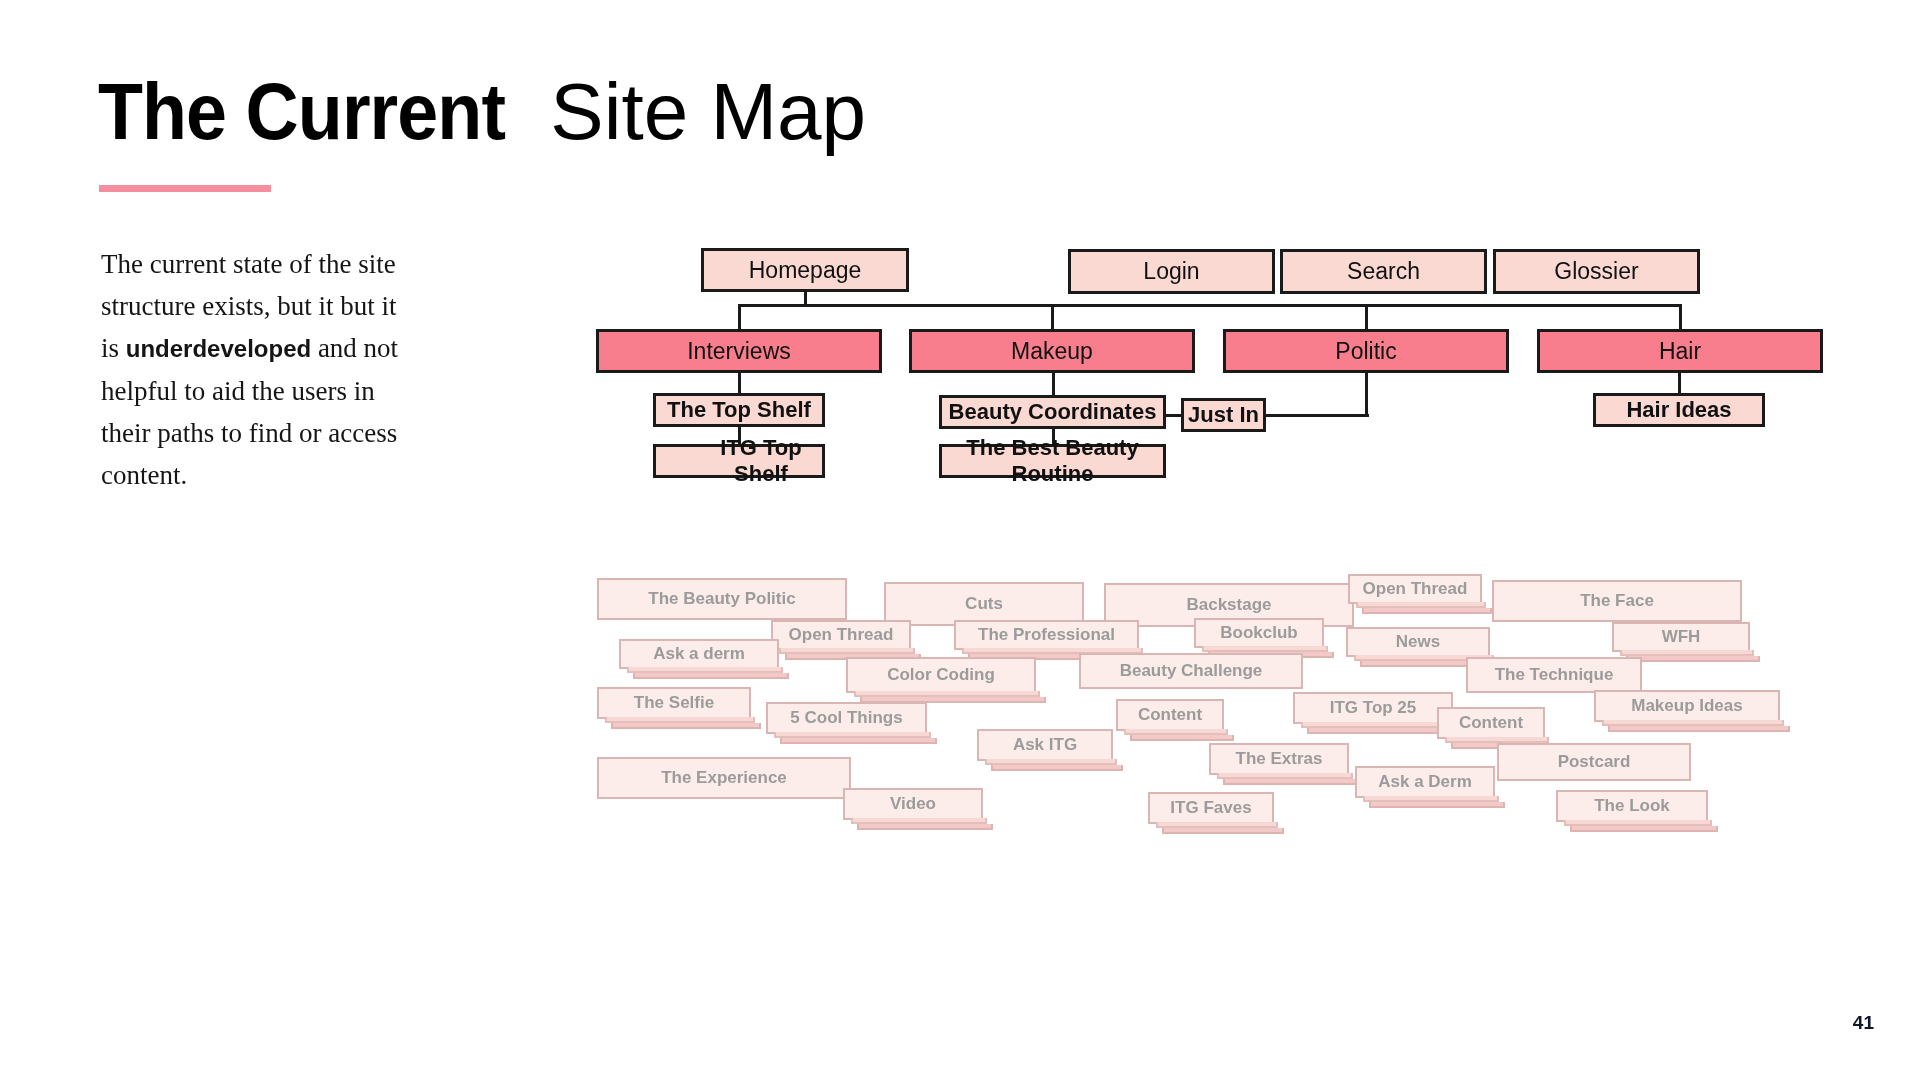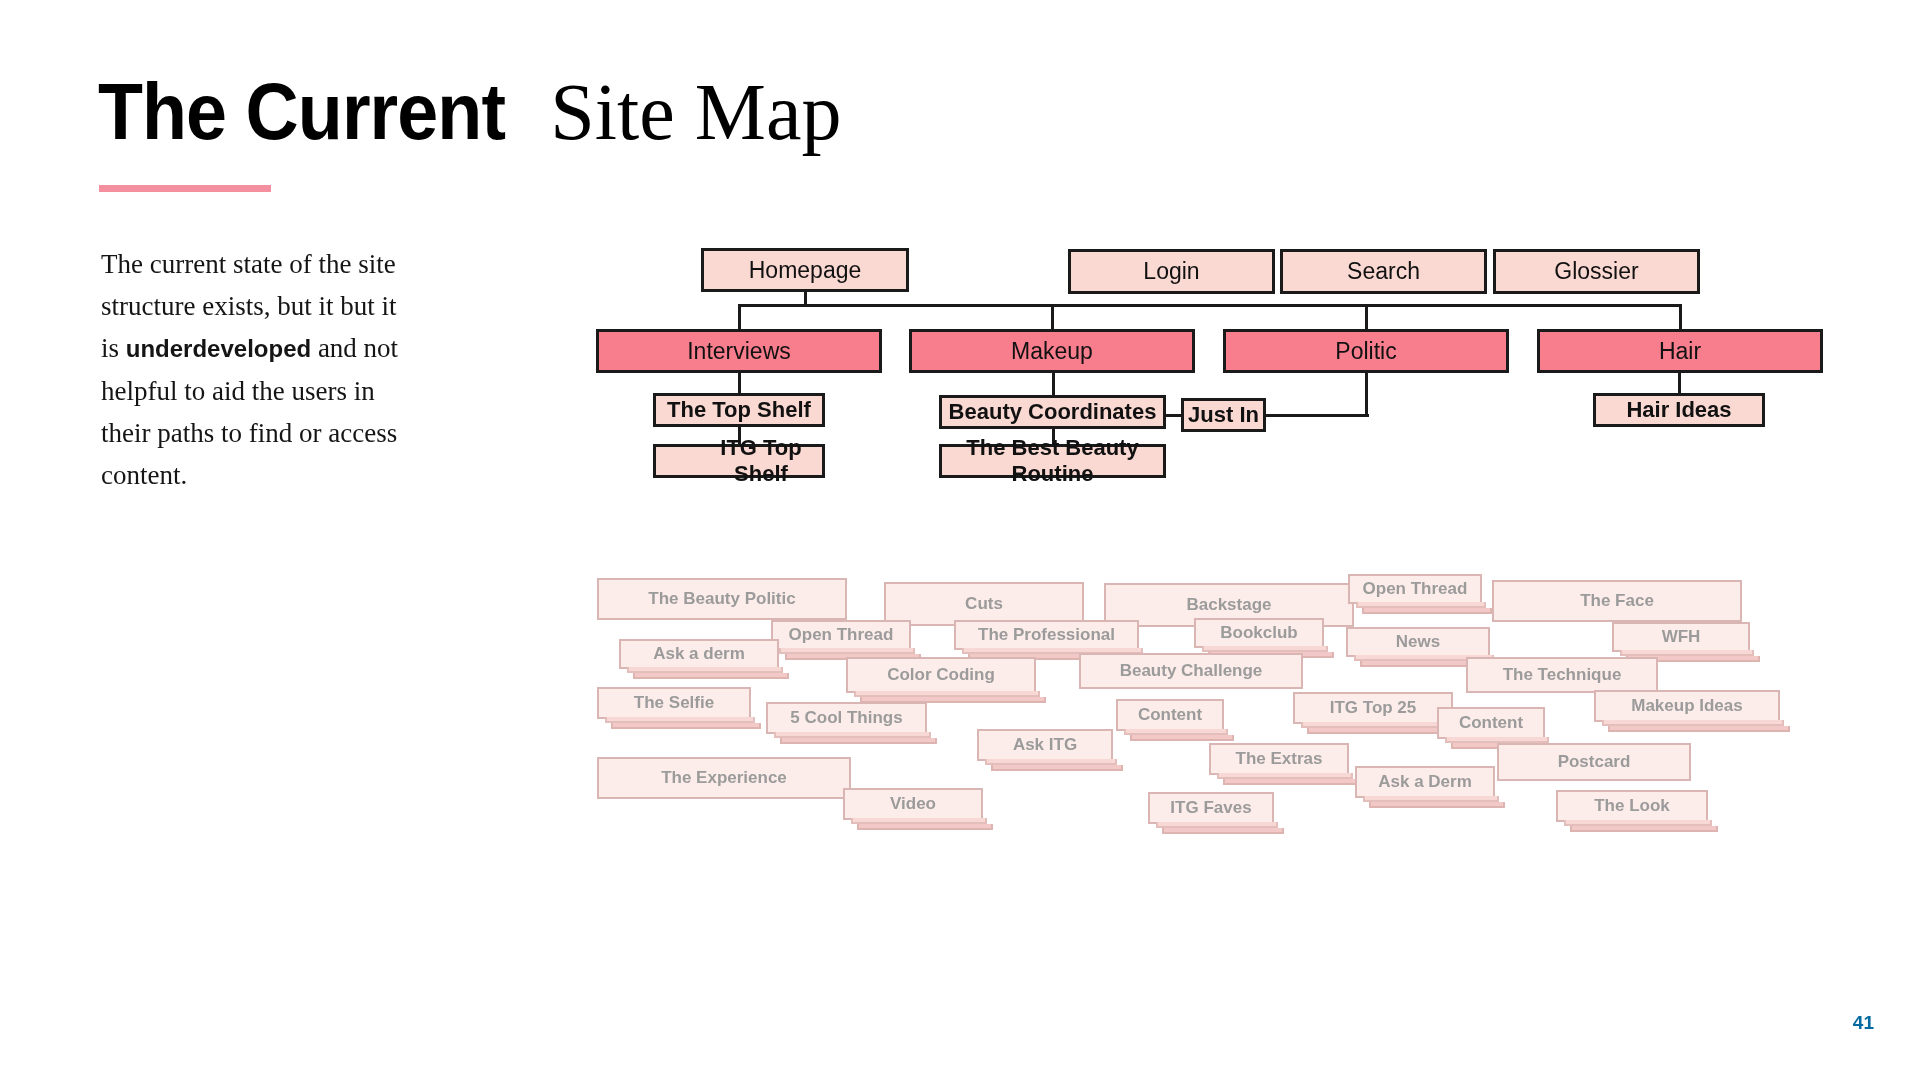--- a/index.html
+++ b/index.html
@@ -28,21 +28,21 @@
     font-family: "Liberation Sans Narrow", "Liberation Sans", sans-serif;
     font-weight: 700;
     font-size: 80px;
     letter-spacing: -1px;
     color: #000000;
     transform: scaleX(0.92);
     transform-origin: left center;
     display: inline-block;
   }
   .title-serif {
-    font-family: Liberation Serif, serif;
+    font-family: Liberation Sans, sans-serif;
     font-weight: 400;
     font-size: 80px;
     color: #000000;
     display: inline-block;
     margin-left: 10px;
   }
   .title-rule {
     position: absolute;
     left: 99px;
     top: 185px;
@@ -150,21 +150,21 @@
     box-sizing: border-box;
   }
 
   
   .page-number {
     position: absolute;
     right: 46px;
     bottom: 46px;
     font-size: 19px;
     font-weight: 700;
-    color: #0369a1;
+    color: #0f172a;
   }
 </style>
 </head>
 <body>
 
 <div class="slide">
 
   <div class="title">
     <span class="title-bold">The Current</span><span class="title-serif">Site Map</span>
   </div>
@@ -223,21 +223,21 @@
         <span class="stack2"></span>
       </div>
       <div class="ghost" style="left: 846px; top: 657px; width: 190px; height: 36px;">
         <span>Color Coding</span>
         <span class="stack"></span>
         <span class="stack2"></span>
       </div>
       <div class="ghost" style="left: 1079px; top: 653px; width: 224px; height: 36px;">
         <span>Beauty Challenge</span>
       </div>
-      <div class="ghost" style="left: 1466px; top: 657px; width: 192px; height: 36px; text-align: right;">
+      <div class="ghost" style="left: 1466px; top: 657px; width: 176px; height: 36px; text-align: right;">
         <span>The Technique</span>
       </div>
       <div class="ghost" style="left: 597px; top: 687px; width: 154px; height: 32px;">
         <span>The Selfie</span>
         <span class="stack"></span>
         <span class="stack2"></span>
       </div>
       <div class="ghost" style="left: 766px; top: 702px; width: 161px; height: 32px;">
         <span>5 Cool Things</span>
         <span class="stack"></span>

